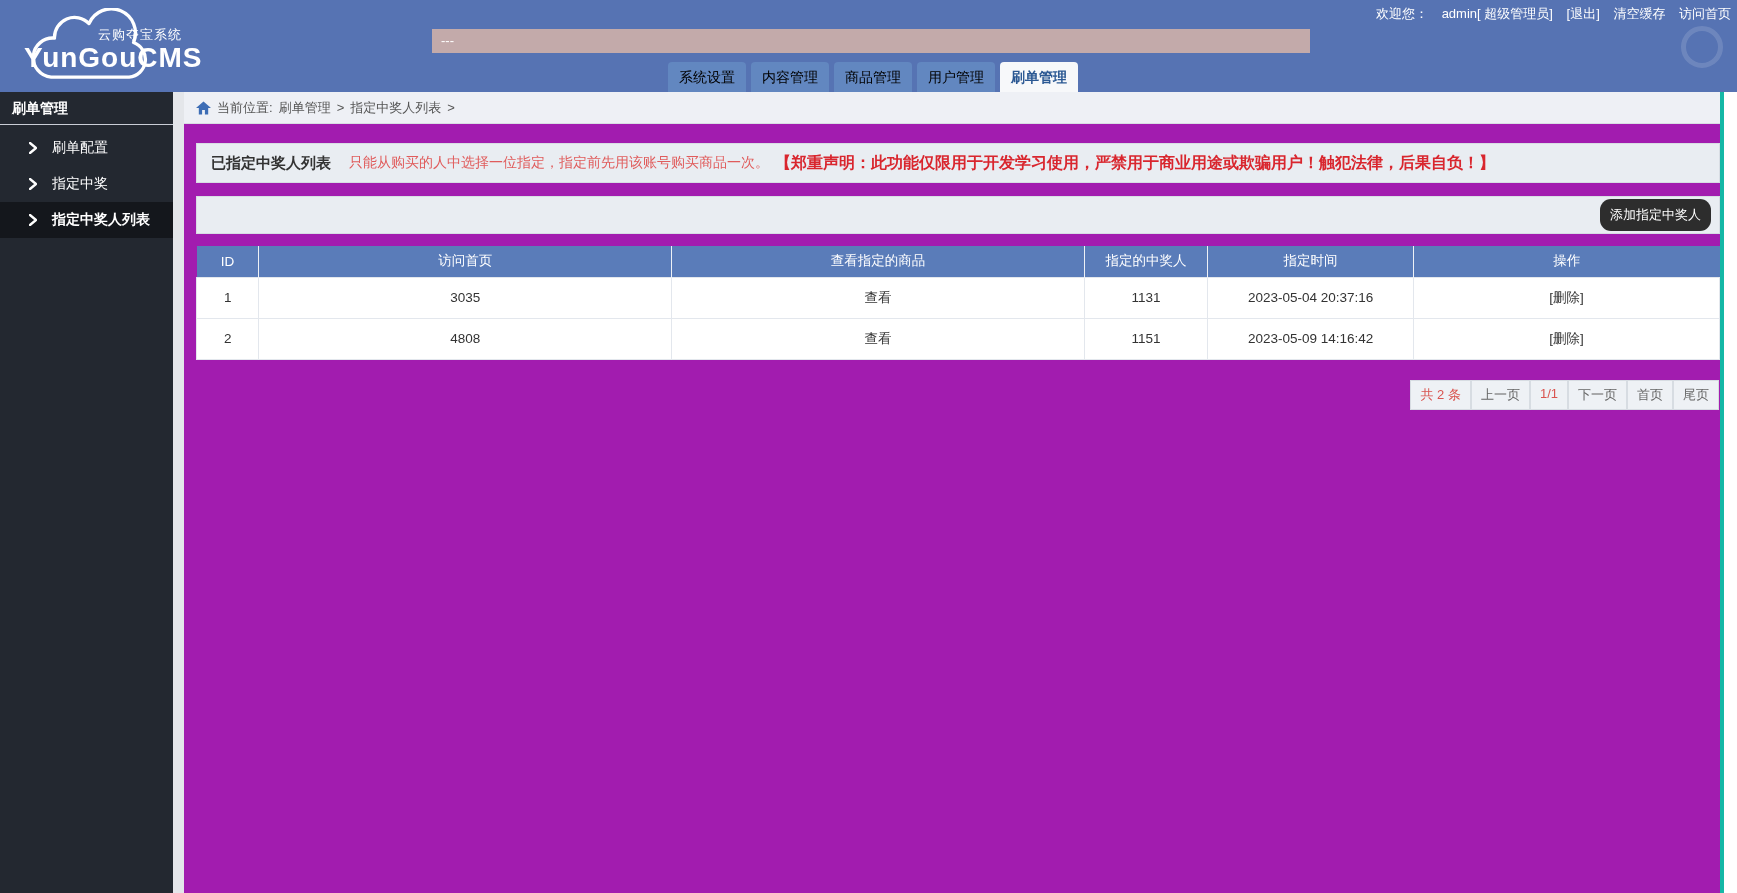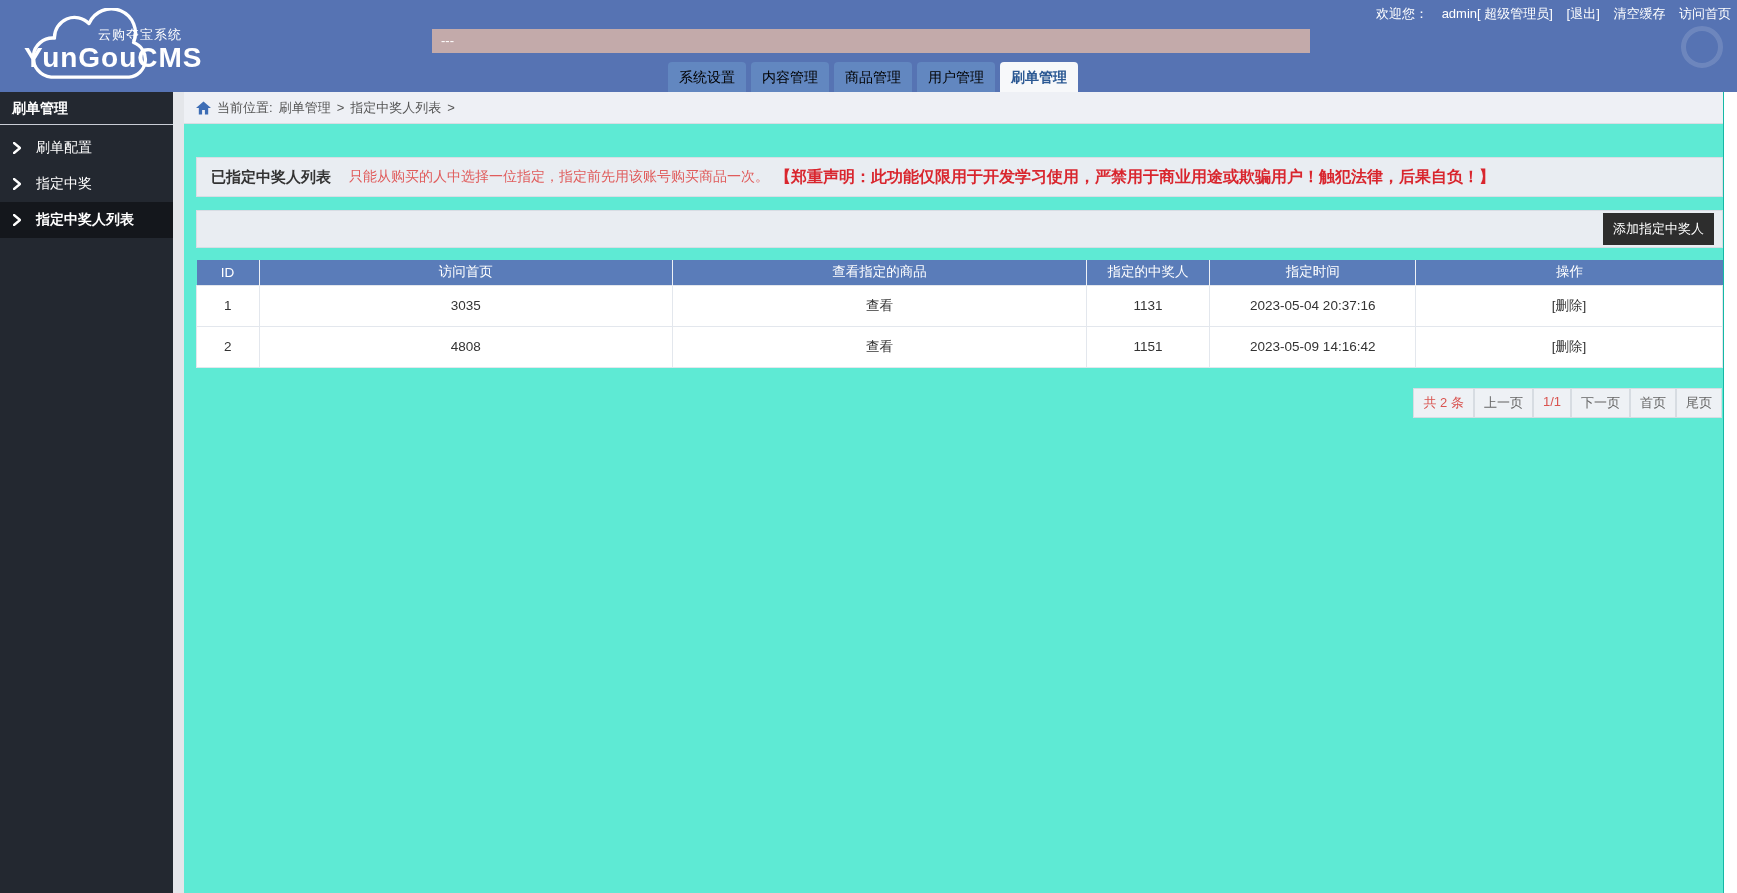--- a/index.html
+++ b/index.html
@@ -30,45 +30,45 @@
   .nav-tabs{position:absolute;left:668px;bottom:0;display:flex;gap:5px;}
   .tab{height:30px;line-height:30px;padding:0 11px;background:var(--tab-blue);color:#000000;
     font-size:14px;border-radius:4px 4px 0 0;cursor:default;}
   .tab.active{background:#f7f8fa;color:#2b5893;font-weight:bold;}
 
   
   .sidebar{position:absolute;left:0;top:92px;width:173px;bottom:0;background:var(--sidebar-dark);}
   .sidebar-title{height:33px;line-height:33px;padding-left:12px;color:#fff;font-size:14px;font-weight:bold;
     border-bottom:1px solid #c9cdd5;}
   .sidebar-menu{padding-top:5px;}
-  .side-item{height:36px;display:flex;align-items:center;gap:15px;padding-left:13px;color:#fff;font-size:14px;cursor:default;}
+  .side-item{height:36px;display:flex;align-items:center;gap:15px;padding-left:29px;color:#fff;font-size:14px;cursor:default;}
   .side-item.active{background:#14171c;font-weight:bold;}
   .side-item .chev{display:flex;align-items:center;}
 
   
   .splitter{position:absolute;left:173px;top:92px;width:11px;bottom:0;background:#e4e6ea;}
-  .main{position:absolute;left:184px;top:92px;right:13px;bottom:0;background:#5eead4;border-right:1px solid #14b8a6;}
+  .main{position:absolute;left:184px;top:92px;right:13px;bottom:0;background:#a21caf;border-right:4px solid #14b8a6;}
   .breadcrumb-bar{height:32px;background:#eef0f5;border-bottom:1px solid #d9dde3;
     display:flex;align-items:center;gap:6px;padding-left:12px;font-size:13px;color:#555;}
   .breadcrumb-bar .home{display:flex;align-items:center;}
   .crumb-link{color:#555;text-decoration:none;}
 
-  .content{padding:33px 0 0 12px;}
+  .content{padding:19px 0 0 12px;}
   .notice-bar{height:40px;background:#e9edf2;border:1px solid #d8dde4;
     display:flex;align-items:center;padding:0 14px;white-space:nowrap;overflow:hidden;}
   .notice-title{font-size:15px;font-weight:bold;color:#333;margin-right:18px;}
   .notice-hint{font-size:14px;color:var(--hint-red);margin-right:6px;}
   .notice-warning{font-size:16px;font-weight:bold;color:var(--notice-red);}
 
   .toolbar-bar{margin-top:13px;height:38px;background:#e9edf2;border:1px solid #d8dde4;position:relative;}
   .add-btn{position:absolute;right:8px;top:50%;transform:translateY(-50%);
-    background:#2d2d2d;color:#fff;font-size:13px;padding:7px 10px;border:none;border-radius:0;cursor:pointer;}
+    background:#2d2d2d;color:#fff;font-size:13px;padding:7px 10px;border:none;border-radius:11px;cursor:pointer;}
 
   table.data{margin-top:12px;width:100%;border-collapse:collapse;font-size:13.5px;table-layout:fixed;}
-  table.data th{background:var(--table-header-blue);color:#fff;font-weight:normal;height:25px;
+  table.data th{background:var(--table-header-blue);color:#fff;font-weight:normal;height:31px;
     border-right:1px solid #eef1f6;}
   table.data th:last-child{border-right:none;}
   table.data td{height:41px;text-align:center;border:1px solid #e3e7ed;color:#333;background:#fff;}
   table.data col.c-id{width:4.1%;}
   table.data col.c-prod{width:27.1%;}
   table.data col.c-view{width:27.1%;}
   table.data col.c-winner{width:8.1%;}
   table.data col.c-time{width:13.5%;}
   table.data col.c-op{width:20.1%;}
   .cell-link{cursor:pointer;}

